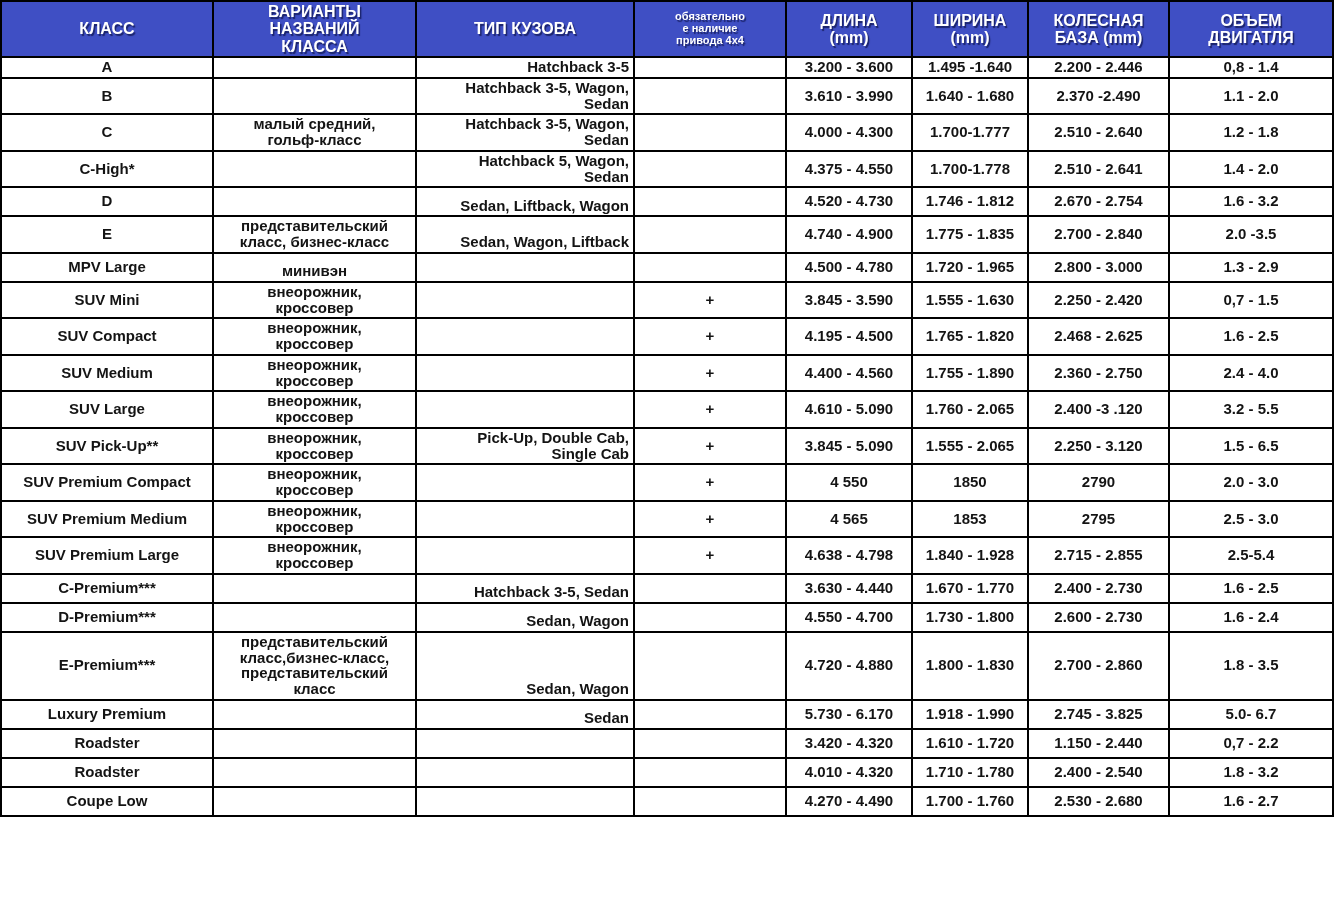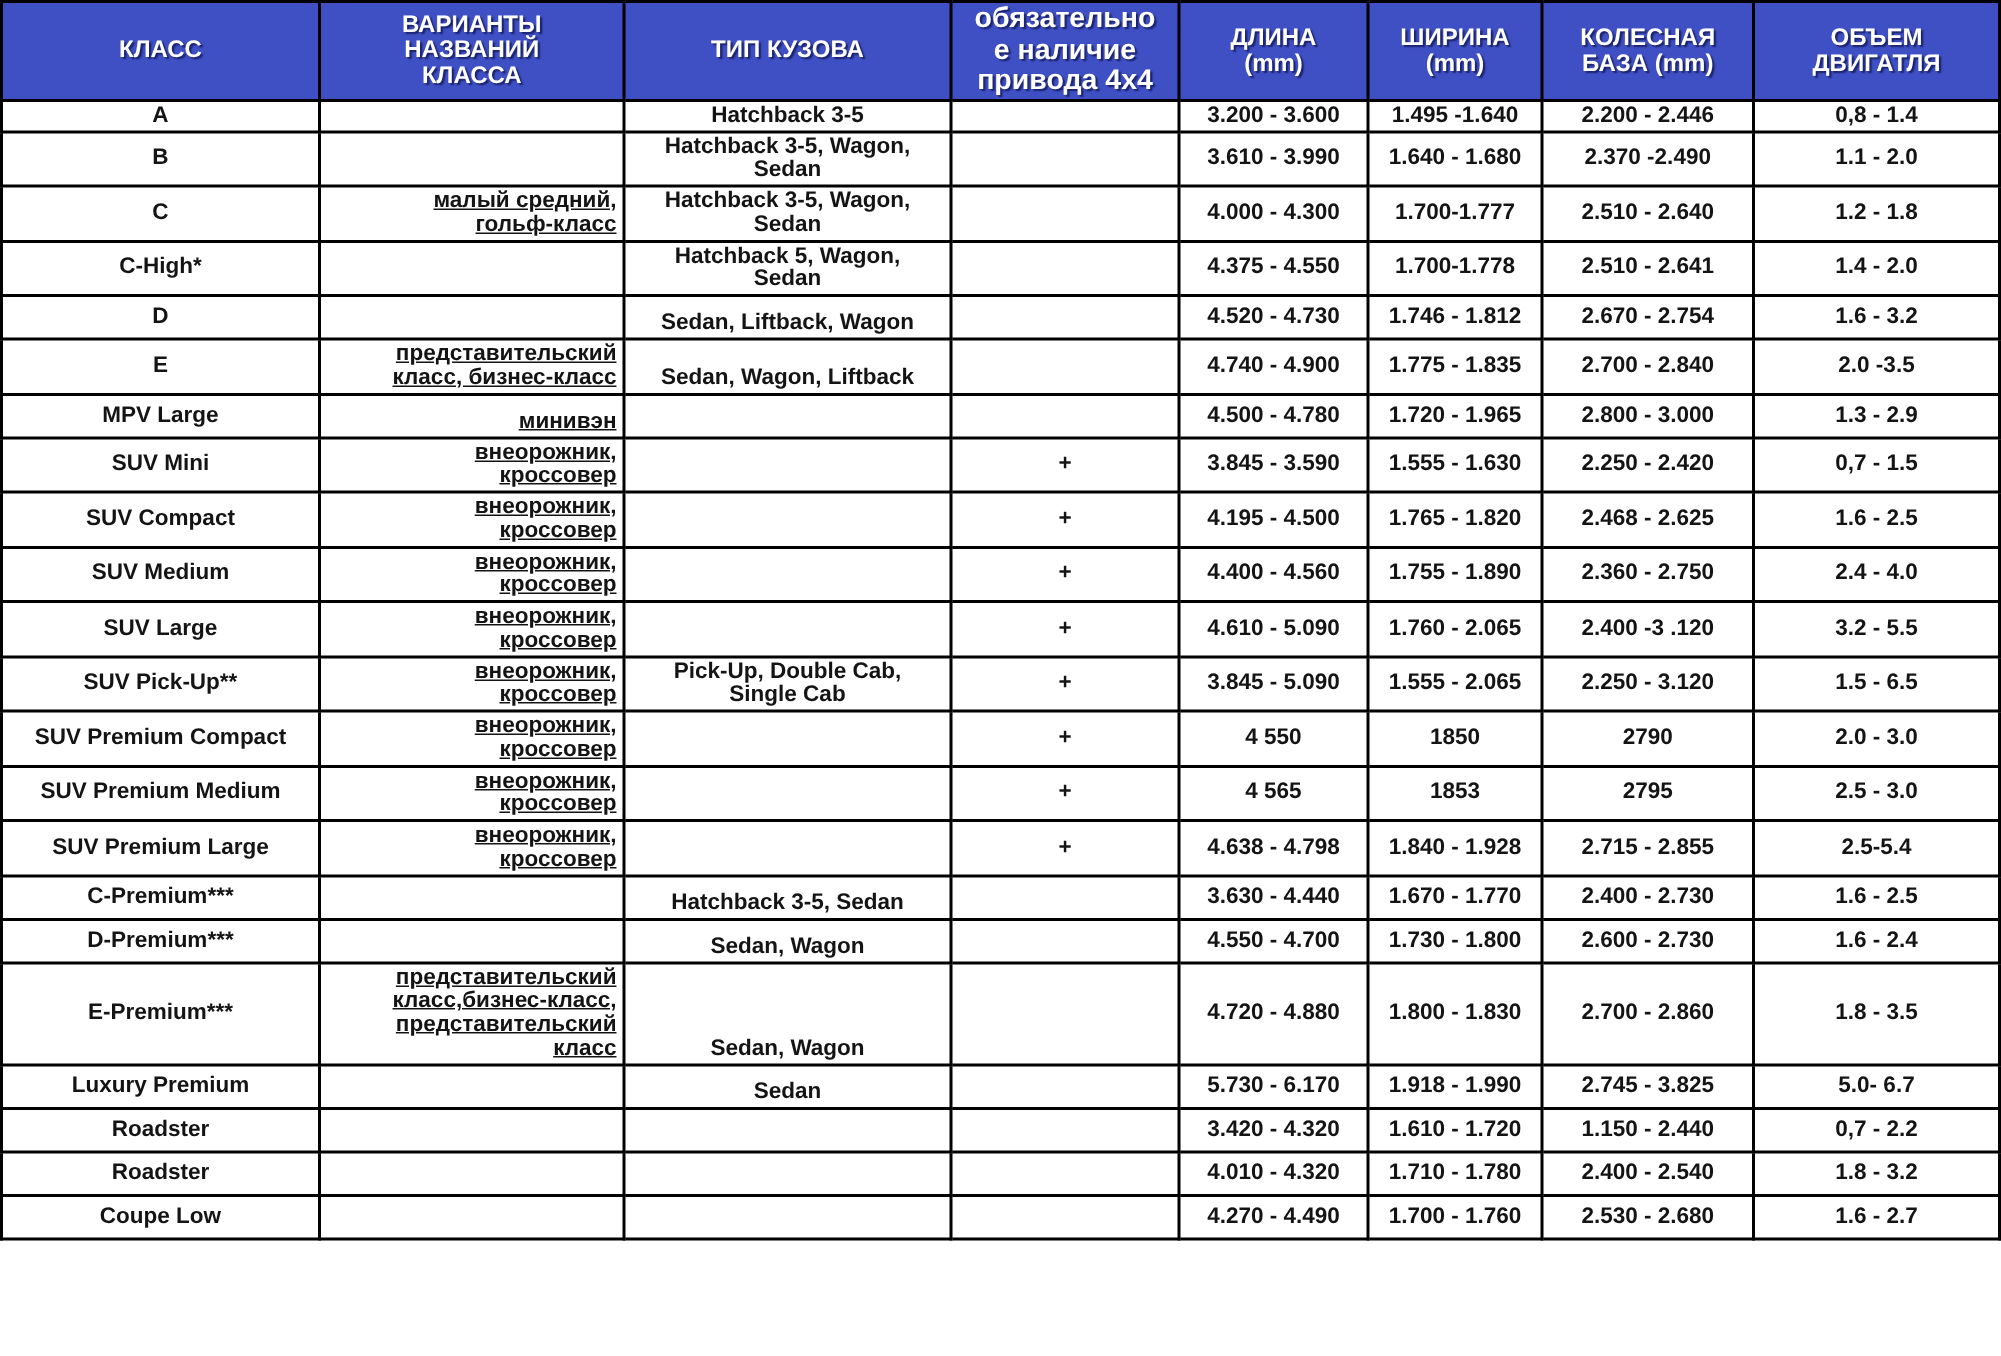--- a/index.html
+++ b/index.html
@@ -30,38 +30,38 @@
     font-weight: bold;
     font-size: 16px;
     line-height: 1.08;
     text-align: center;
     vertical-align: middle;
     border: 2px solid #000;
     padding: 1px 2px;
     white-space: pre-line;
     text-shadow: 1.5px 1.5px 1px rgba(8, 12, 60, 0.65);
   }
-  thead th.h-awd { font-size: 19px; }
+  thead th.h-awd { font-size: 11px; }
   tbody tr { height: 29px; }
   tbody tr:nth-child(1) { height: 21px; }
   tbody tr:nth-child(2) { height: 26px; }
   tbody td {
     border: 2px solid #000;
     font-weight: bold;
     font-size: 15px;
     color: #141414;
     line-height: 1.05;
     padding: 1px 4px 2px 4px;
     white-space: pre-line;
     overflow: hidden;
     vertical-align: middle;
   }
   td.col-class   { text-align: center; vertical-align: middle; }
-  td.col-variants{ text-align: right;  vertical-align: bottom; text-decoration: underline; }
-  td.col-body    { text-align: center;  vertical-align: bottom; }
+  td.col-variants{ text-align: center;  vertical-align: bottom; }
+  td.col-body    { text-align: right;  vertical-align: bottom; }
   td.col-awd     { text-align: center; vertical-align: middle; }
   td.col-length, td.col-width, td.col-wheelbase, td.col-engine {
     text-align: center; vertical-align: middle;
   }
 </style>
 </head>
 <body>
 
 <div class="page">
   <table class="car-table">

